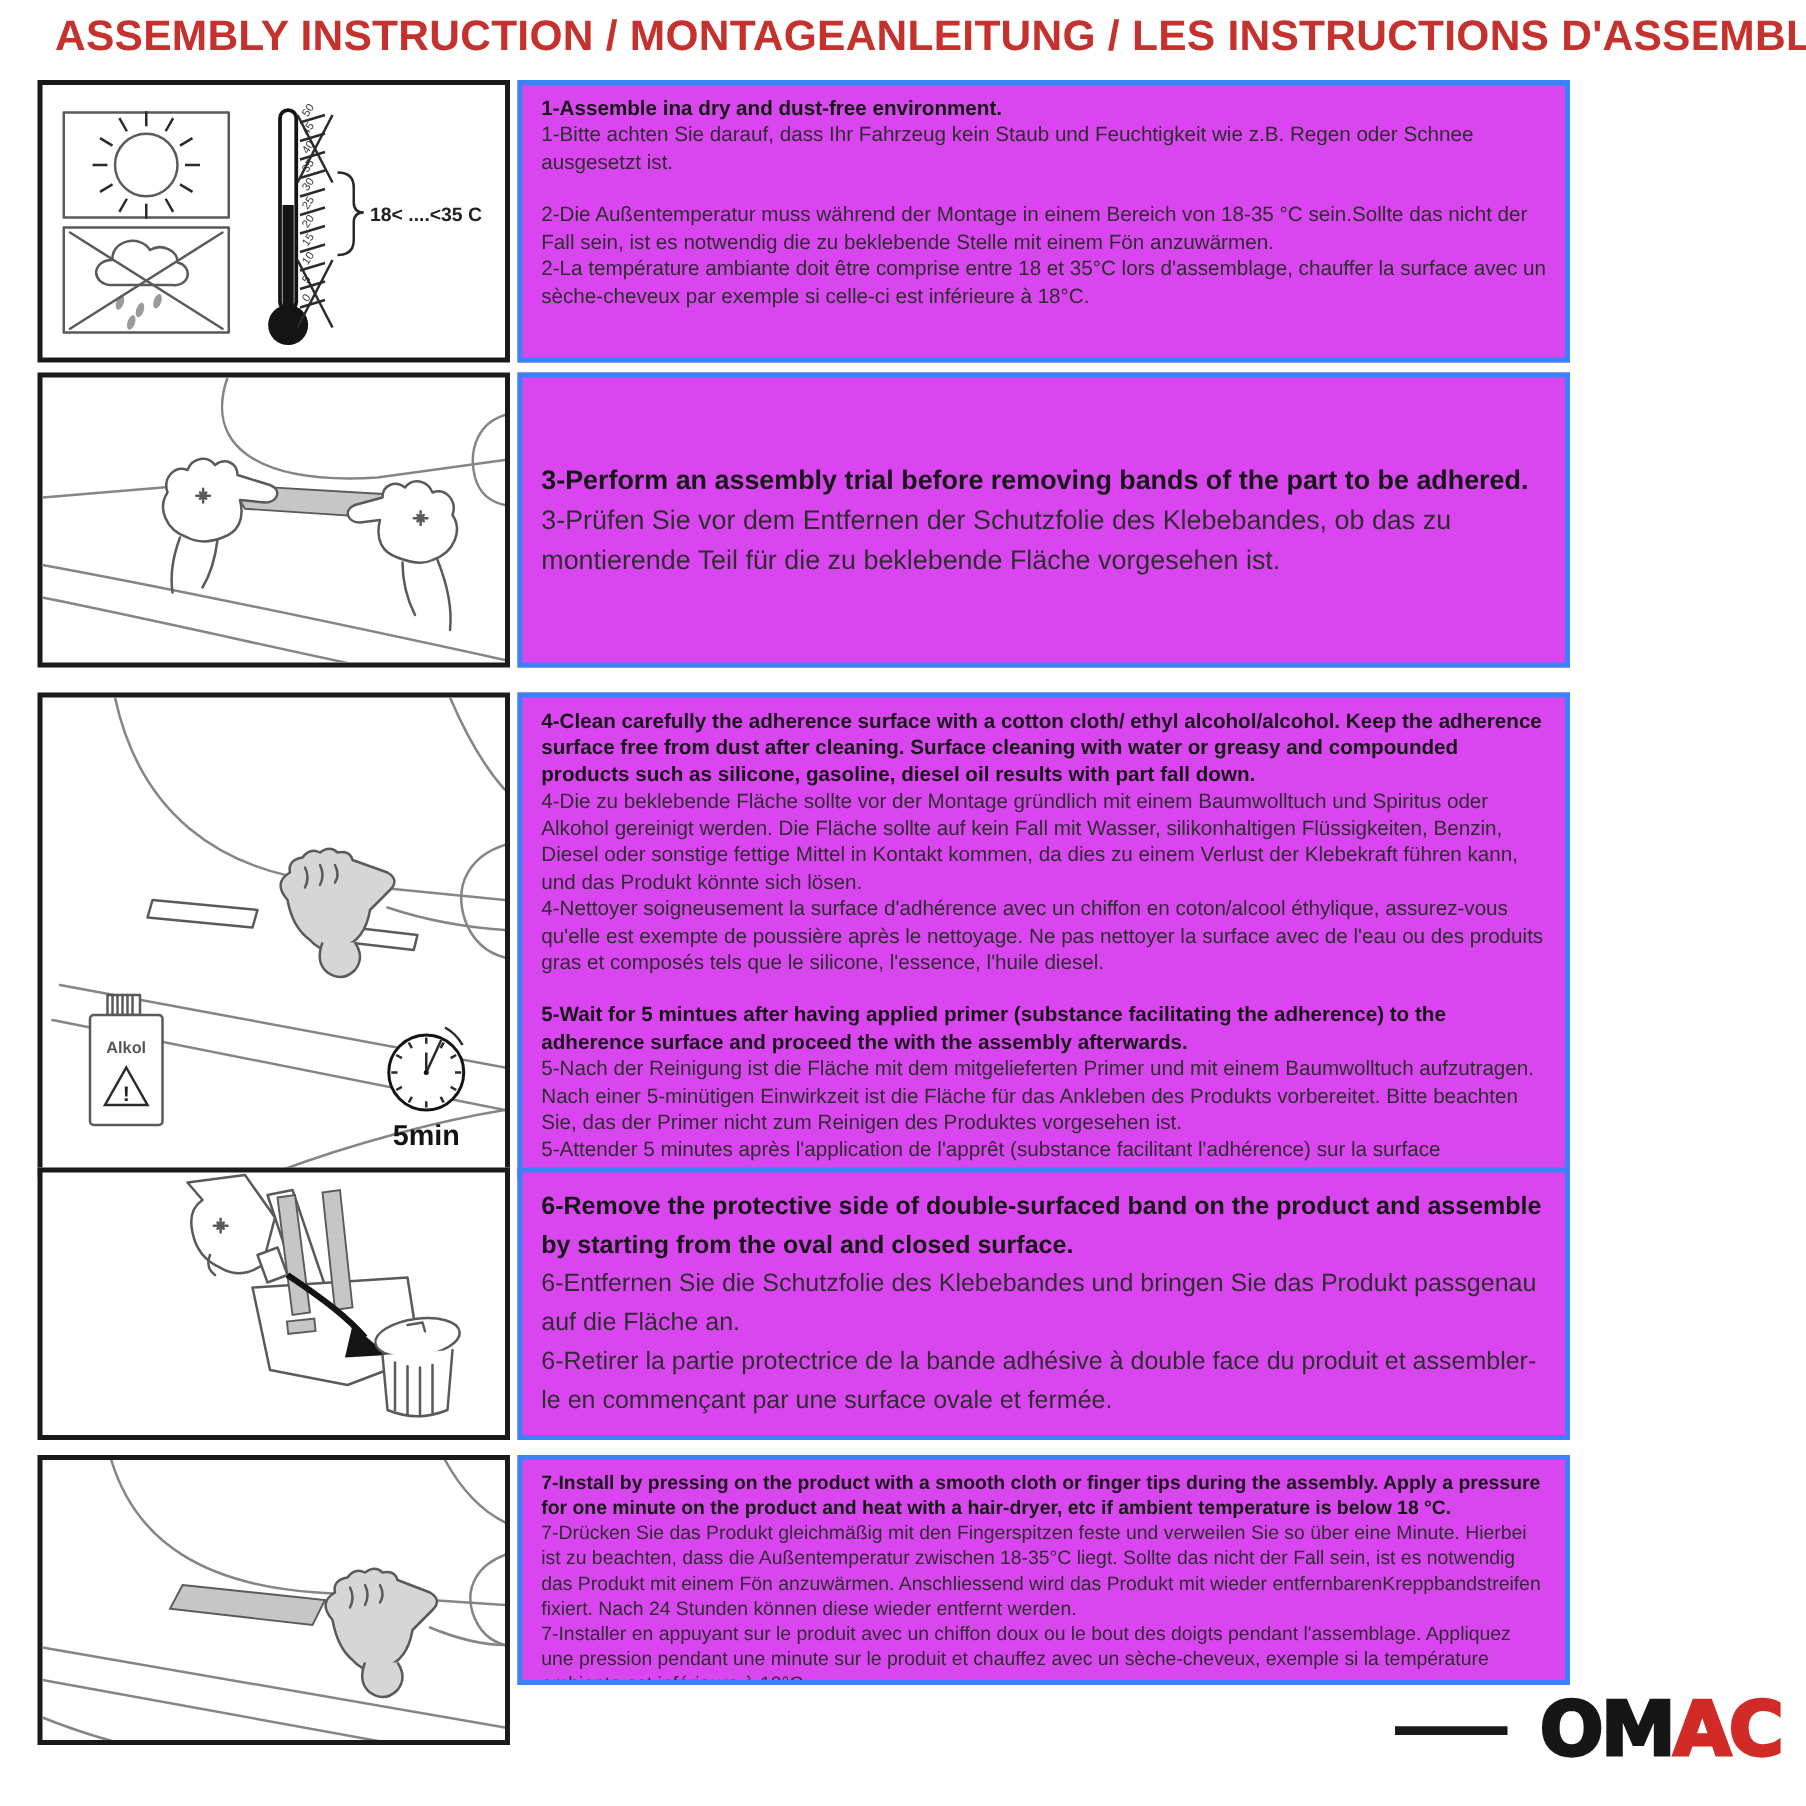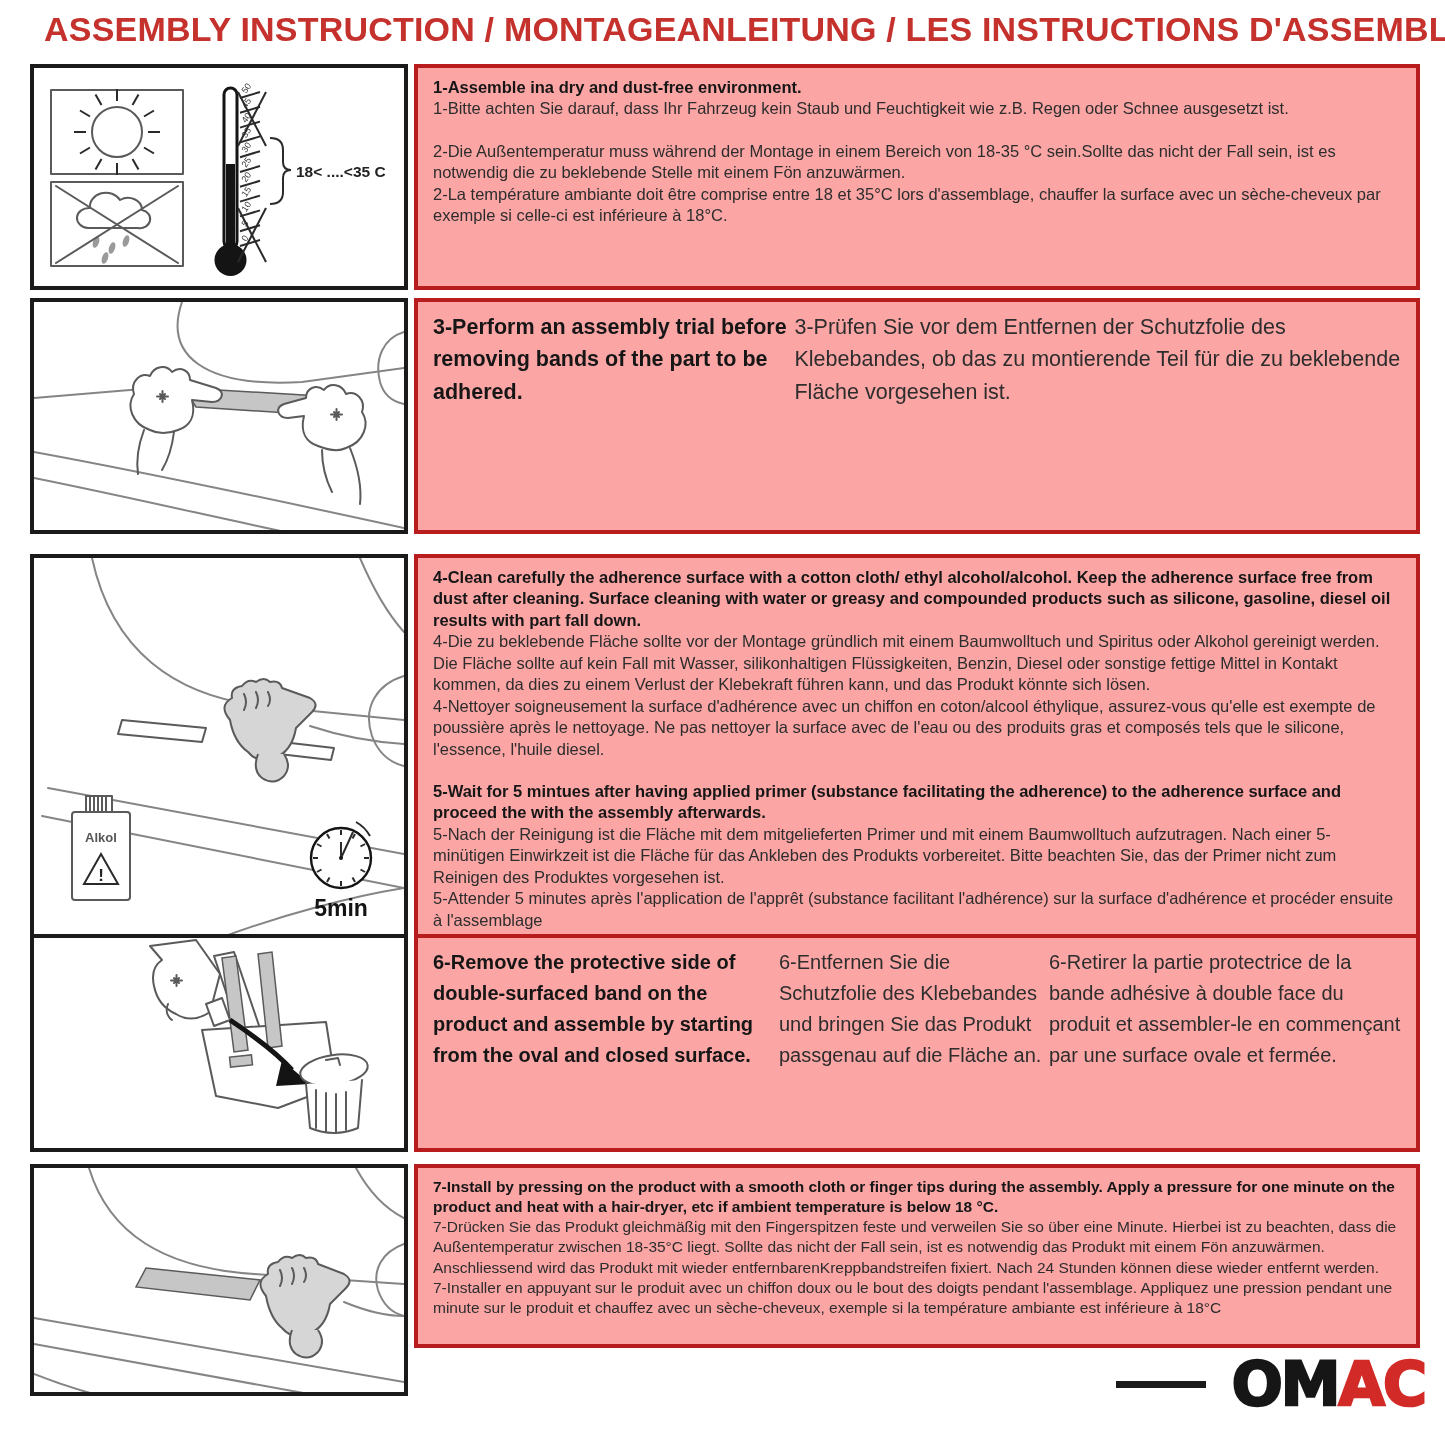--- a/index.html
+++ b/index.html
@@ -7,30 +7,30 @@
   body { width: 1445px; height: 1445px; font-family: "Liberation Sans", "DejaVu Sans", sans-serif; }
   .page { position: relative; width: 1445px; height: 1445px; overflow: hidden; background: #fff; }
 
   .title {
     position: absolute; left: 44px; top: 10px; width: 1380px;
     font-size: 34px; font-weight: 800; color: #c5312d; letter-spacing: 0.2px;
     white-space: nowrap;
   }
 
   .ibox { position: absolute; left: 30px; width: 378px; border: 4px solid #1a1a1a; background: #fff; overflow: hidden; }
-  .tbox { position: absolute; left: 414px; width: 1006px; border: 4px solid #b91c1c; background: #fca5a5; padding: 9px 15px; overflow: hidden; }
+  .tbox { position: absolute; left: 414px; width: 842px; border: 4px solid #3b82f6; background: #d946ef; padding: 9px 15px; overflow: hidden; }
 
   #i1, #t1 { top: 64px;  height: 226px; }
   #i2, #t2 { top: 298px; height: 236px; }
   #i3, #t3 { top: 554px; height: 388px; }
   #i4, #t4 { top: 934px; height: 218px; }
   #i5      { top: 1164px; height: 232px; }
   #t5      { top: 1164px; height: 184px; }
 
-  #t2, #t4 { display: flex; flex-direction: row; justify-content: center; }
+  #t2, #t4 { display: flex; flex-direction: column; justify-content: center; }
 
   p.en { font-weight: bold; color: #161616; }
   p.tr { color: #2d2d2d; }
   #t1 p, #t3 p { font-size: 16.5px; line-height: 1.30; }
   #t2 p { font-size: 21.5px; line-height: 1.5; }
   #t4 p { font-size: 20px;  line-height: 1.55; }
   #t5 p { font-size: 15.5px; line-height: 1.30; }
   .gap { height: 21px; }
 
   

